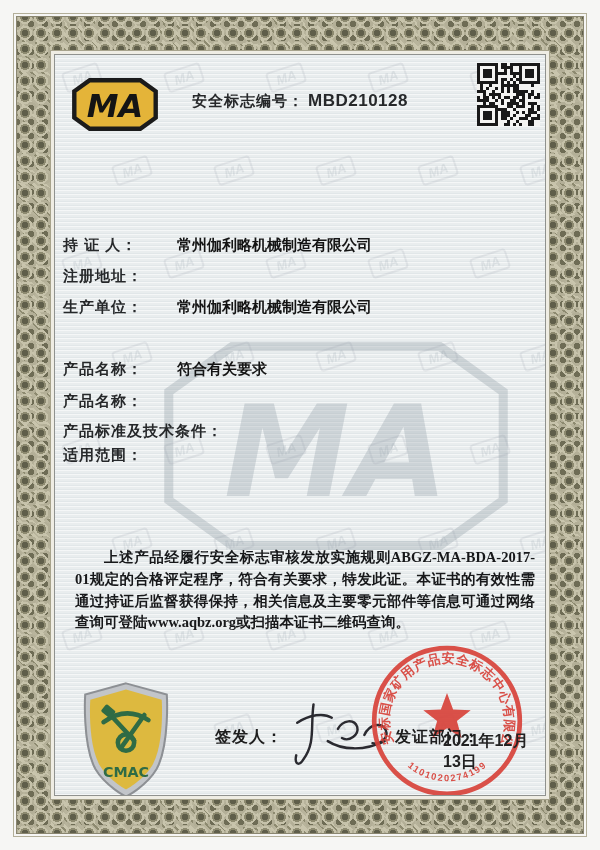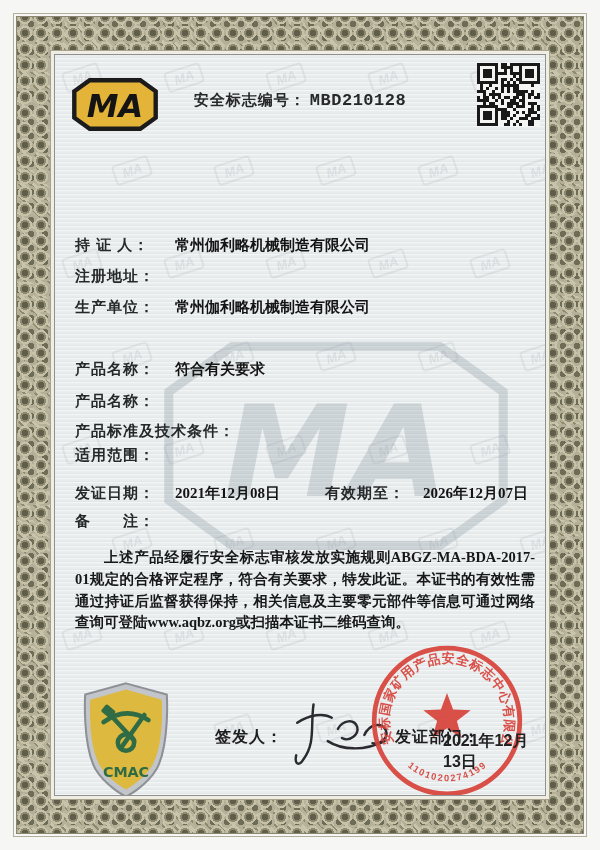--- a/index.html
+++ b/index.html
@@ -47,41 +47,41 @@
   .big-wm { position:absolute; left:100px; top:278px; width:362px; height:226px; z-index:0; }
   .content { position:absolute; inset:0; z-index:1; }
 
   
   .ma-badge { position:absolute; left:16px; top:22px; width:88px; height:55px; }
   .certno-line {
     position:absolute; left:0; right:0; top:36px; text-align:center;
     font-size:15px; letter-spacing:1px; font-weight:600; color:#26282a;
   }
   .certno-line .num {
-    font-family:Liberation Mono, monospace; font-weight:600;
+    font-family:Liberation Sans, sans-serif; font-weight:600;
     font-size:17px; letter-spacing:.5px; margin-left:4px;
   }
   .qr { position:absolute; right:5px; top:8px; width:63px; height:63px;
         display:grid; grid-template-columns:repeat(21,3px); grid-auto-rows:3px;
         background:#f4f4f2; padding:0; }
   .qr i { display:block; }
   .qr i.d { background:#191919; }
 
   .cert-title {
     position:absolute; left:0; right:0; top:90px; text-align:center;
     font-family:"Liberation Serif", serif;
     font-size:38px; font-weight:bold; letter-spacing:3px; color:#151515;
   }
 
   
-  .row { position:absolute; left:20px; right:8px; display:flex; align-items:flex-end;
+  .row { position:absolute; left:8px; right:8px; display:flex; align-items:flex-end;
          font-size:15px; line-height:1.35; }
   .lbl { flex:0 0 100px; font-weight:600; letter-spacing:1px; color:#26282a; }
   .lbl-wide { flex:0 0 168px; font-weight:700; letter-spacing:1px; color:#26282a; }
-  .val { flex:1; font-family:"Liberation Serif", serif; font-weight:bold; color:#141414; }
+  .val { flex:1; font-family:"Liberation Serif", serif; font-weight:bold; color:#141414;margin-left:14px; }
   .val-pair { flex:0 0 150px; font-family:"Liberation Serif", serif; font-weight:bold; color:#141414; }
   .mono { font-family:"Liberation Mono", monospace; font-weight:bold; letter-spacing:.5px; }
 
   .statement {
     position:absolute; left:20px; right:10px; top:492px;
     font-family:"Liberation Serif", serif;
     font-size:14.5px; font-weight:bold; line-height:1.5; color:#17181a;
     text-indent:2em; text-align:justify;
   }
 
@@ -622,30 +622,20 @@
     </div>
     <div class="row" style="top:336px">
       <span class="lbl">产品名称：</span>
     </div>
     <div class="row" style="top:366px">
       <span class="lbl-wide">产品标准及技术条件：</span>
     </div>
     <div class="row" style="top:390px">
       <span class="lbl">适用范围：</span>
     </div>
-    <div class="row" style="top:428px">
-      <span class="lbl">发证日期：</span>
-      <span class="val-pair">2021年12月08日</span>
-      <span class="lbl" style="flex:0 0 98px">有效期至：</span>
-      <span class="val">2026年12月07日</span>
-    </div>
-    <div class="row" style="top:456px">
-      <span class="lbl">备　　注：</span>
-      <span class="val"></span>
-    </div>
 
     <div class="statement">上述产品经履行安全标志审核发放实施规则ABGZ-MA-BDA-2017-01规定的合格评定程序，符合有关要求，特发此证。本证书的有效性需通过持证后监督获得保持，相关信息及主要零元部件等信息可通过网络查询可登陆www.aqbz.org或扫描本证书二维码查询。</div>
 
     <svg class="cmac" viewBox="0 0 100 115">
       <path d="M50,2 L90,13 C90,13 93,62 80,86 C70,103 50,113 50,113 C50,113 30,103 20,86 C7,62 10,13 10,13 Z" fill="#c2c5c9" stroke="#8d9094" stroke-width="2"></path>
       <path d="M50,8 L85,18 C85,18 88,60 76,82 C67,97 50,106 50,106 C50,106 33,97 24,82 C12,60 15,18 15,18 Z" fill="#ddb93f"></path>
       <g stroke="#2f6b45" fill="none" stroke-width="4.5" stroke-linecap="round">
         <path d="M28,40 Q50,24 72,38"></path>
         <path d="M68,33 L46,64"></path>
         <path d="M33,31 L58,58"></path>

